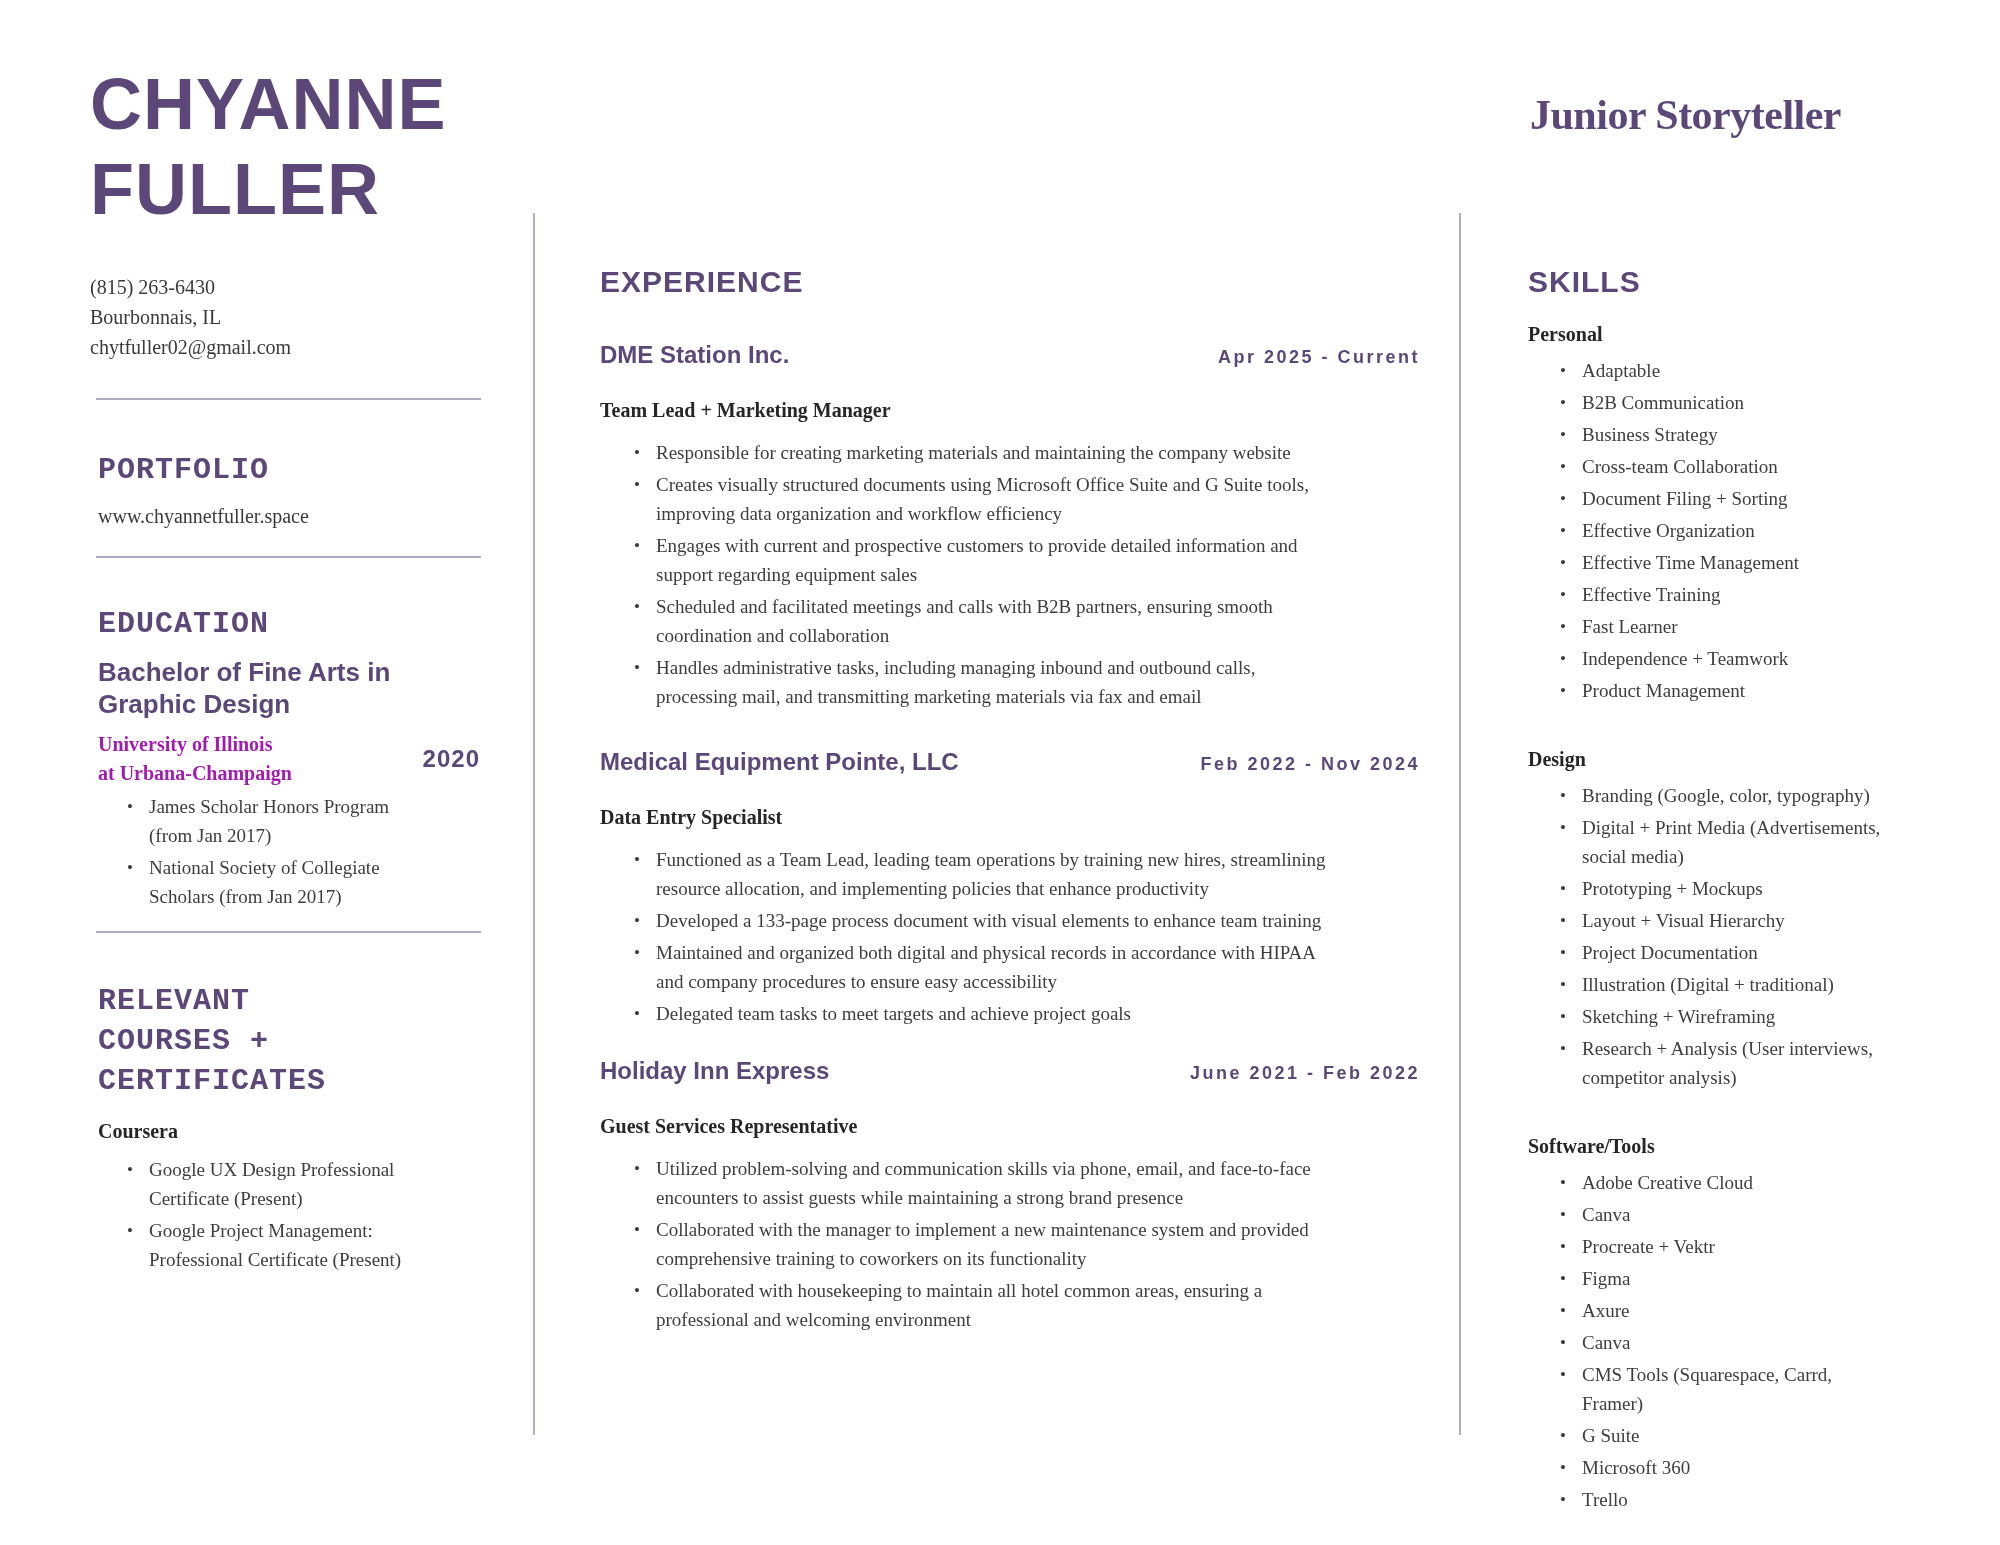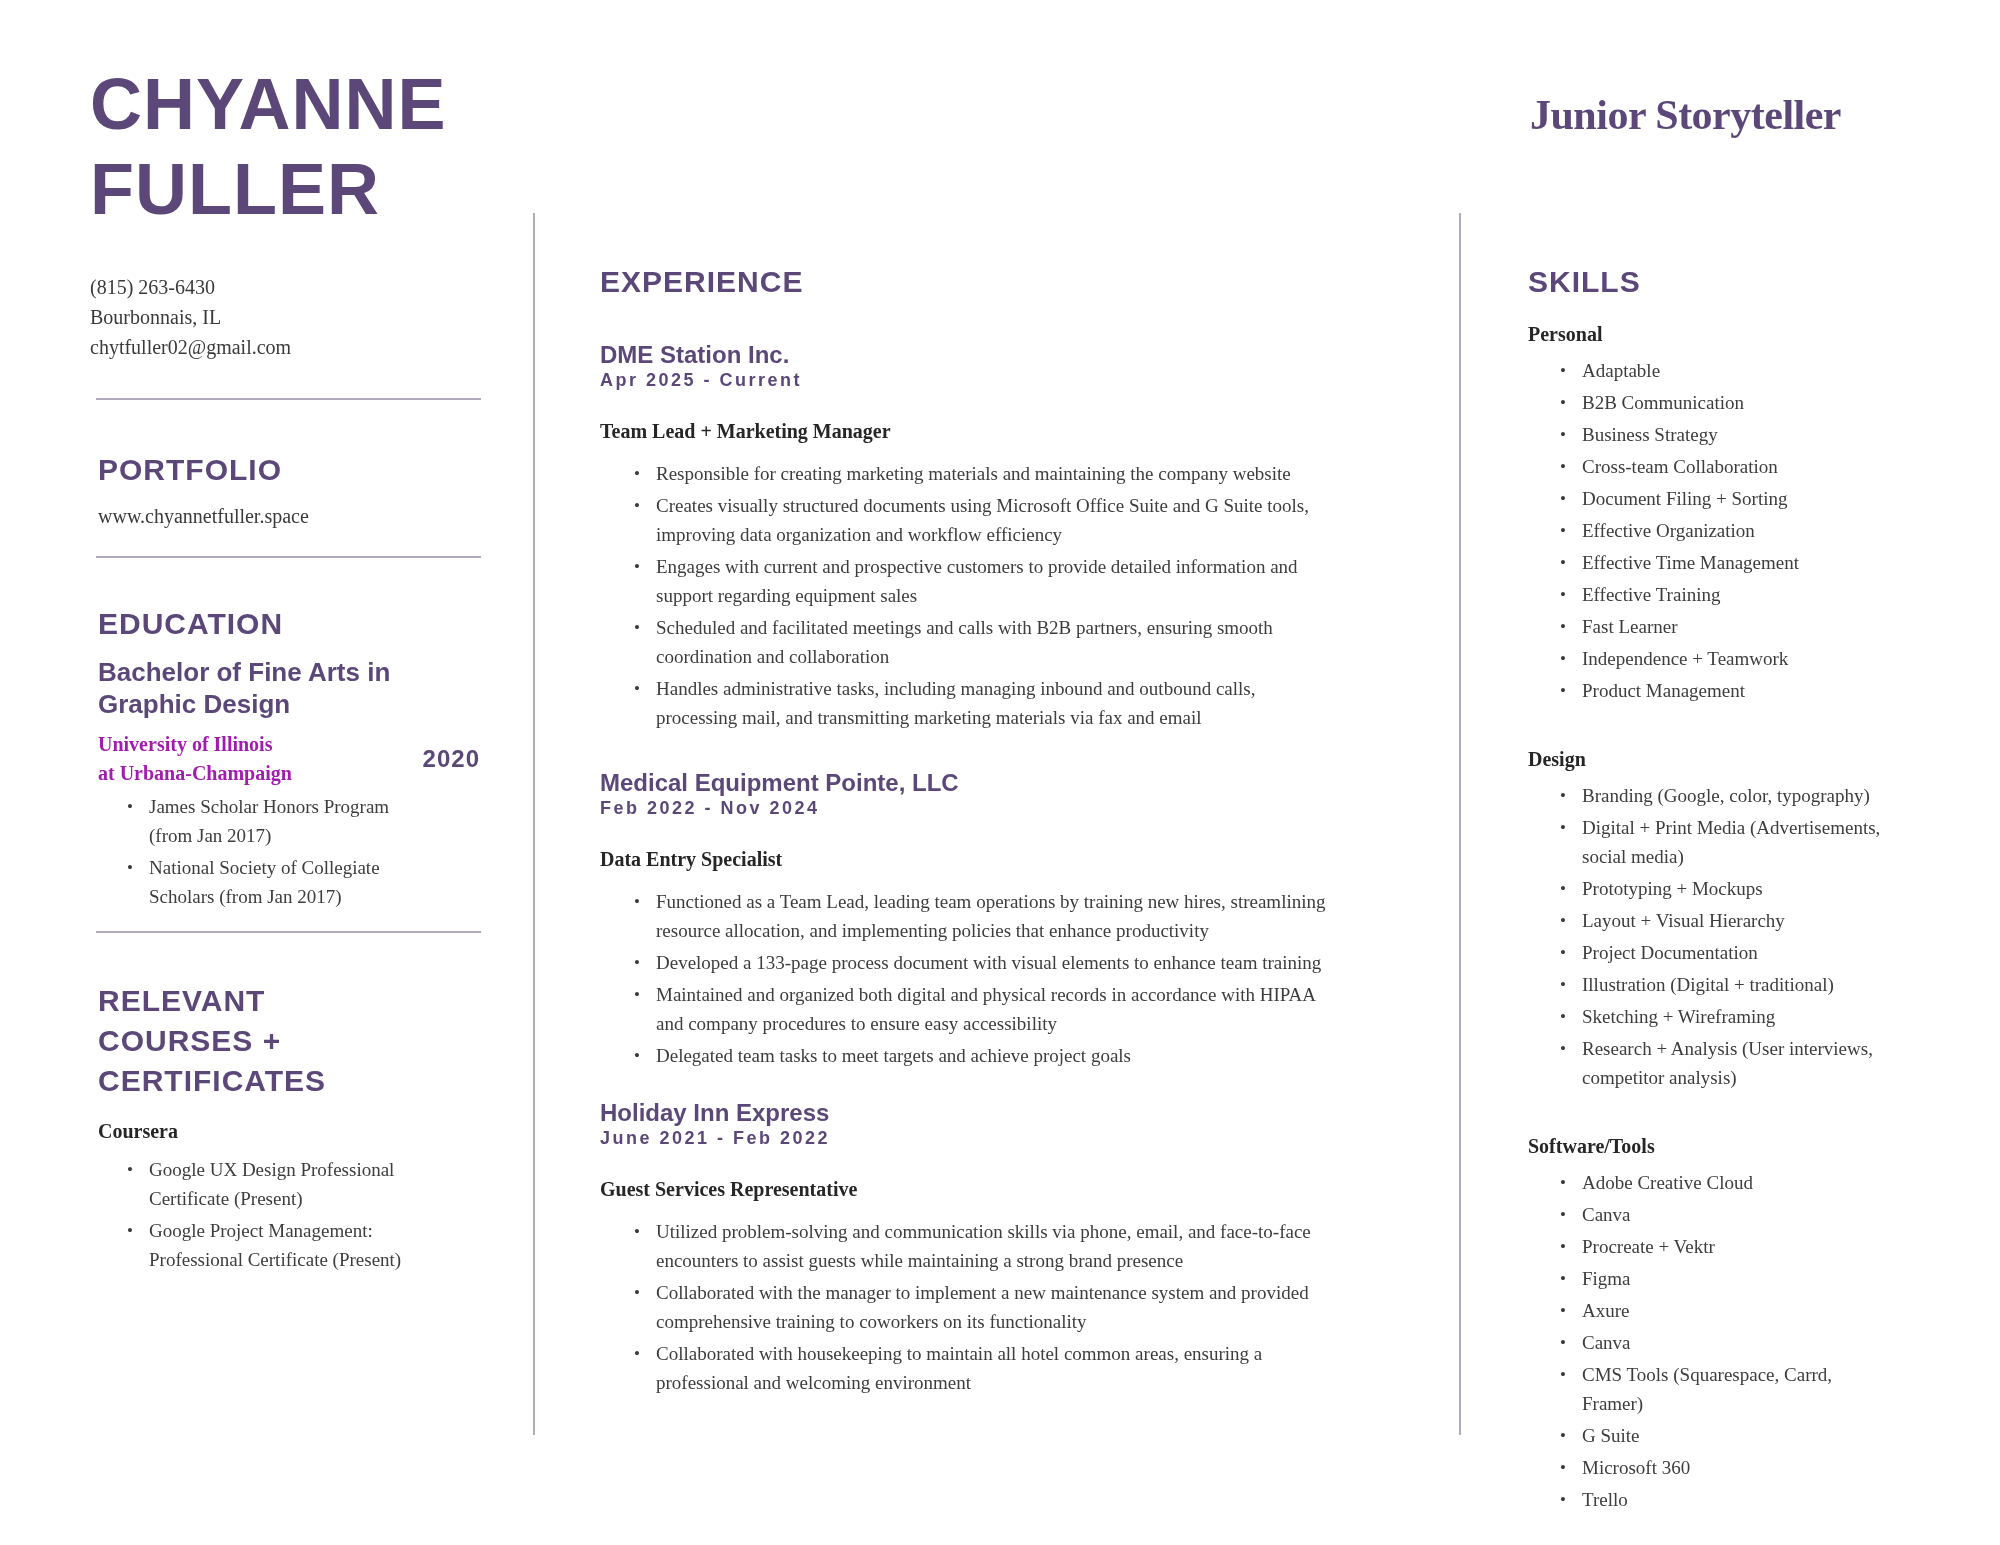--- a/index.html
+++ b/index.html
@@ -60,21 +60,21 @@
   .div-3 { margin-top:20px; }
 
   .sec-h {
     font-family:"Liberation Sans", sans-serif;
     font-weight:bold;
     font-size:30px; line-height:40px;
     letter-spacing:1px;
     color:var(--accent, #5b4879);
     white-space:pre-line;
   }
-  .col-left .sec-h { margin-left:8px; }
+  .col-left .sec-h { margin-left:8px;font-family:Liberation Mono, monospace; }
   .h-portfolio { margin-top:50px; }
   .h-education { margin-top:46px; }
   .h-courses   { margin-top:48px; }
 
   .portfolio-url { margin-top:12px; margin-left:8px; font-size:20px; line-height:28px; color:#3a3a3a; }
 
   .degree {
     margin-top:12px; margin-left:8px;
     font-family:"Liberation Sans", sans-serif;
     font-weight:bold; font-size:26px; line-height:32px;
@@ -117,21 +117,21 @@
     position:absolute; left:2px; top:0;
     font-size:17px;
   }
   .col-left ul.blist  { padding-left:35px; margin-top:4px; width:375px; }
   .courses-list       { margin-top:10px !important; }
 
   
   .job { margin-top:36px; }
   .job-1 { margin-top:38px; }
   .job-3 { margin-top:28px; }
-  .job-head { display:flex; justify-content:space-between; align-items:baseline; width:820px;flex-direction:column; }
+  .job-head { display:flex; justify-content:space-between; align-items:baseline; width:820px; }
   .company {
     font-family:"Liberation Sans", sans-serif;
     font-weight:bold; font-size:24px; line-height:30px;
     color:var(--accent, #5b4879);
   }
   .dates {
     font-family:"Liberation Sans", sans-serif;
     font-weight:bold; font-size:18px;
     letter-spacing:2.5px;
     color:var(--accent, #5b4879);

